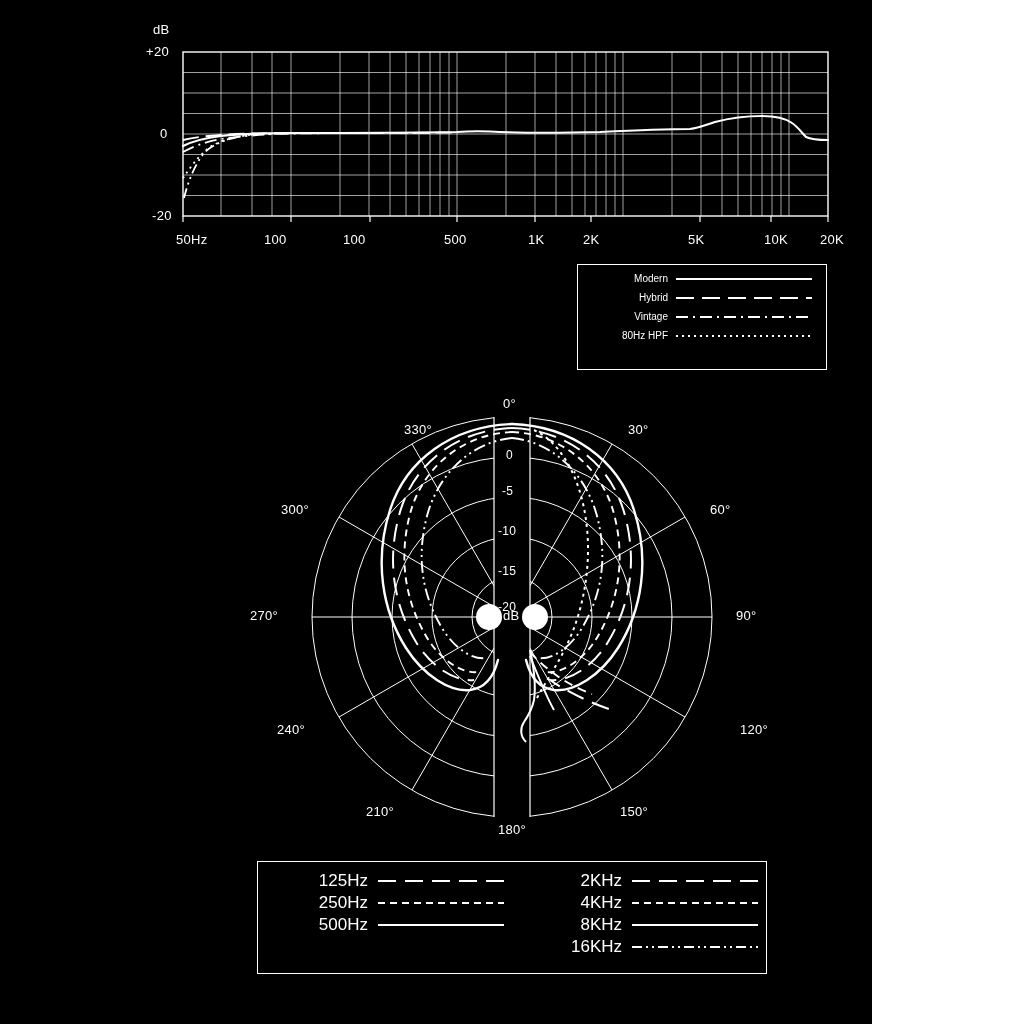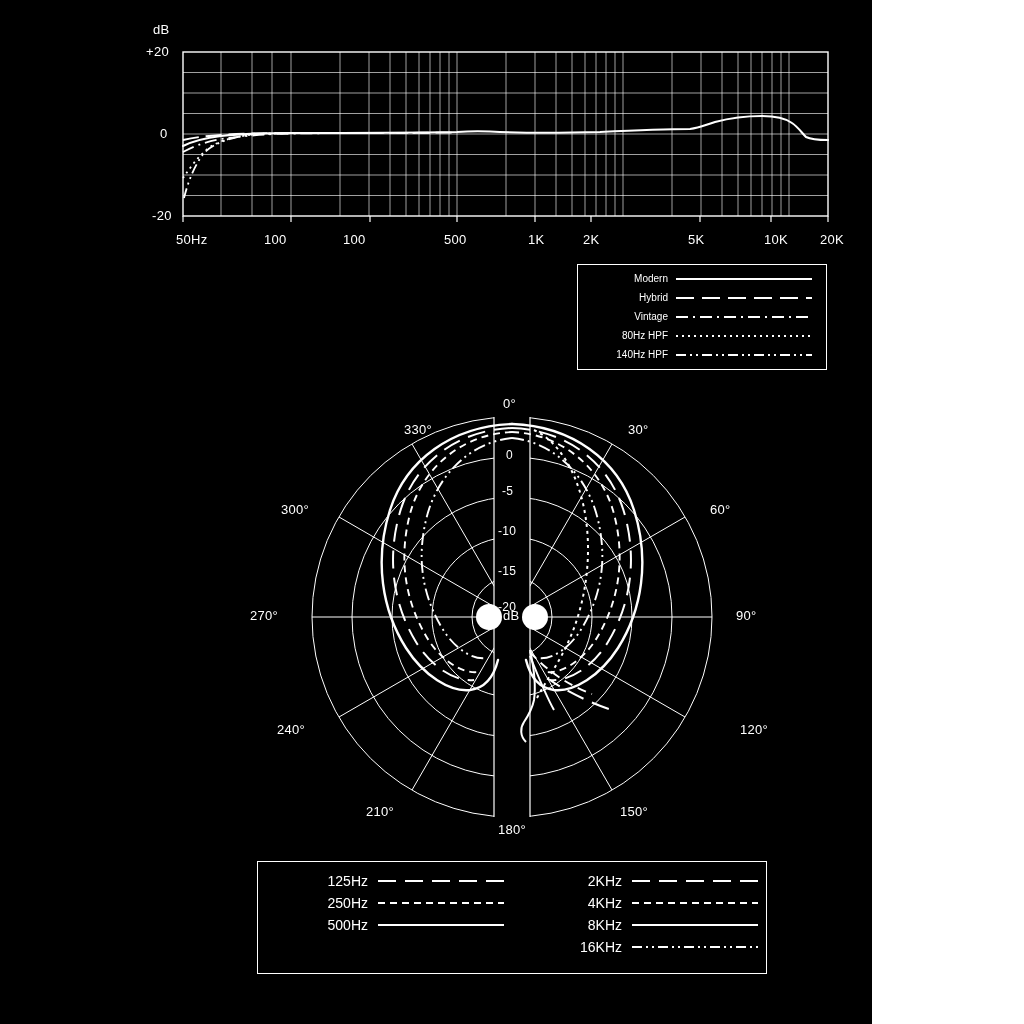--- a/index.html
+++ b/index.html
@@ -42,21 +42,21 @@
   }
   .legend-sample {
     height: 10px;
   }
   .polar-legend-row {
     display: flex;
     align-items: center;
     height: 22px;
   }
   .polar-legend-name {
-    font-size: 14px;
+    font-size: 17px;
     text-align: right;
     padding-right: 10px;
     width: 62px;
     white-space: nowrap;
   }
 </style>
 </head>
 <body>
 
 <div id="page">
@@ -177,26 +177,20 @@
       </svg>
     </div>
 
     <div class="legend-row">
       <div class="legend-name" style="width:90px;">80Hz HPF</div>
       <svg class="legend-sample" width="140" height="10">
         <line x1="0" y1="5" x2="136" y2="5" stroke="#ffffff" stroke-width="2" stroke-dasharray="2 4"></line>
       </svg>
     </div>
 
-    <div class="legend-row">
-      <div class="legend-name" style="width:90px;">140Hz HPF</div>
-      <svg class="legend-sample" width="140" height="10">
-        <line x1="0" y1="5" x2="136" y2="5" stroke="#ffffff" stroke-width="2" stroke-dasharray="10 4 2 4 2 4"></line>
-      </svg>
-    </div>
   </div>
 
   <div class="abs" style="left:0;top:380px;width:1024px;height:470px;">
 
     <svg class="abs" style="left:0;top:0;" width="1024" height="470">
 
       <g>
 
         <circle cx="512" cy="237" r="200" fill="none" stroke="#ffffff" stroke-width="1"></circle>
         <circle cx="512" cy="237" r="160" fill="none" stroke="#ffffff" stroke-width="1"></circle>

